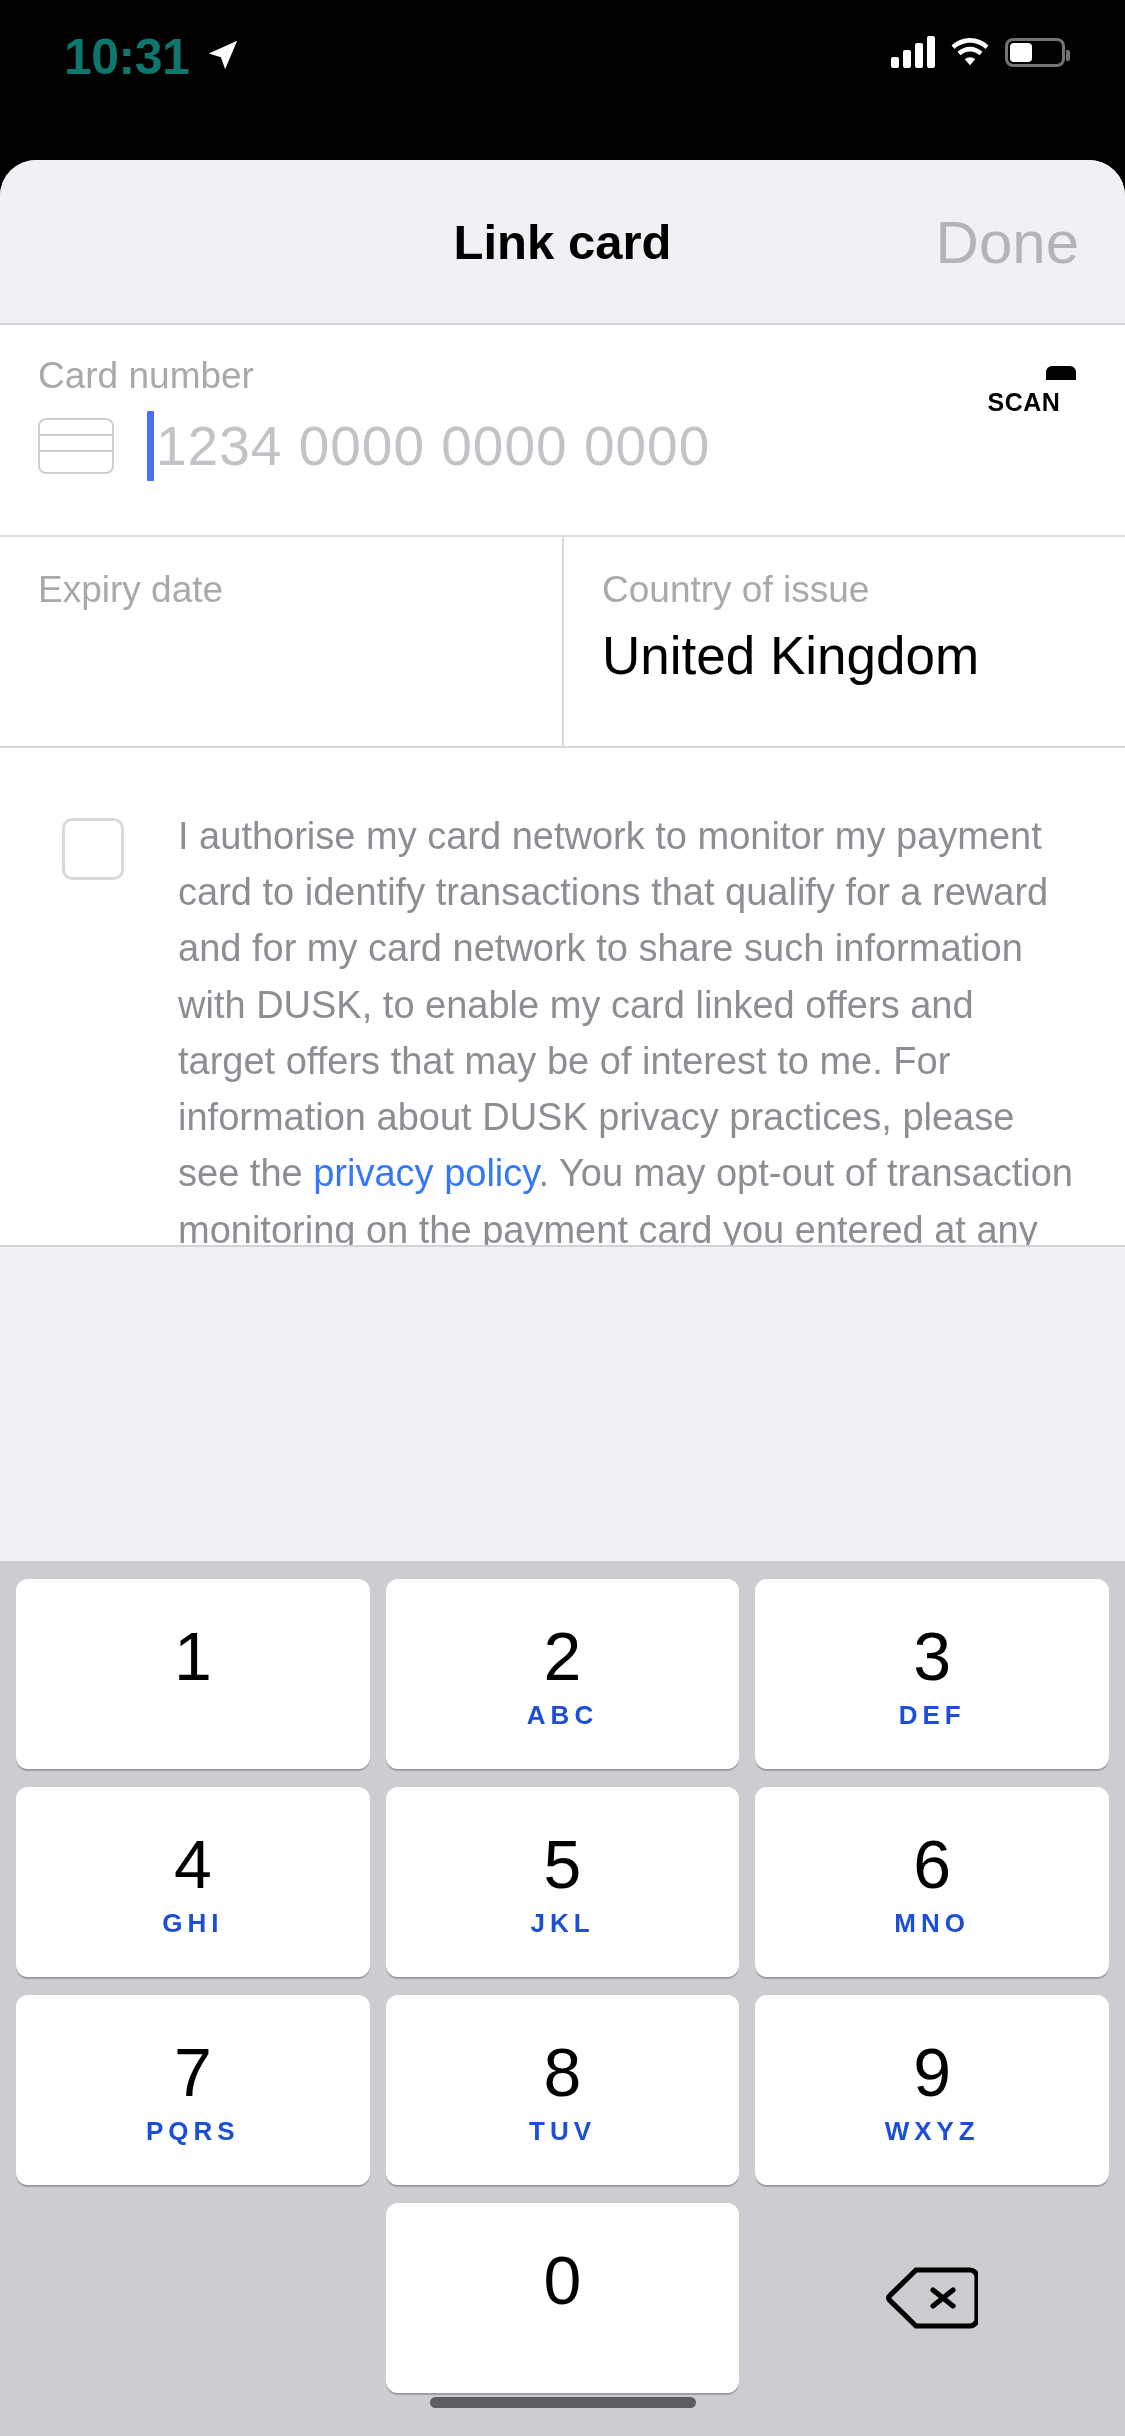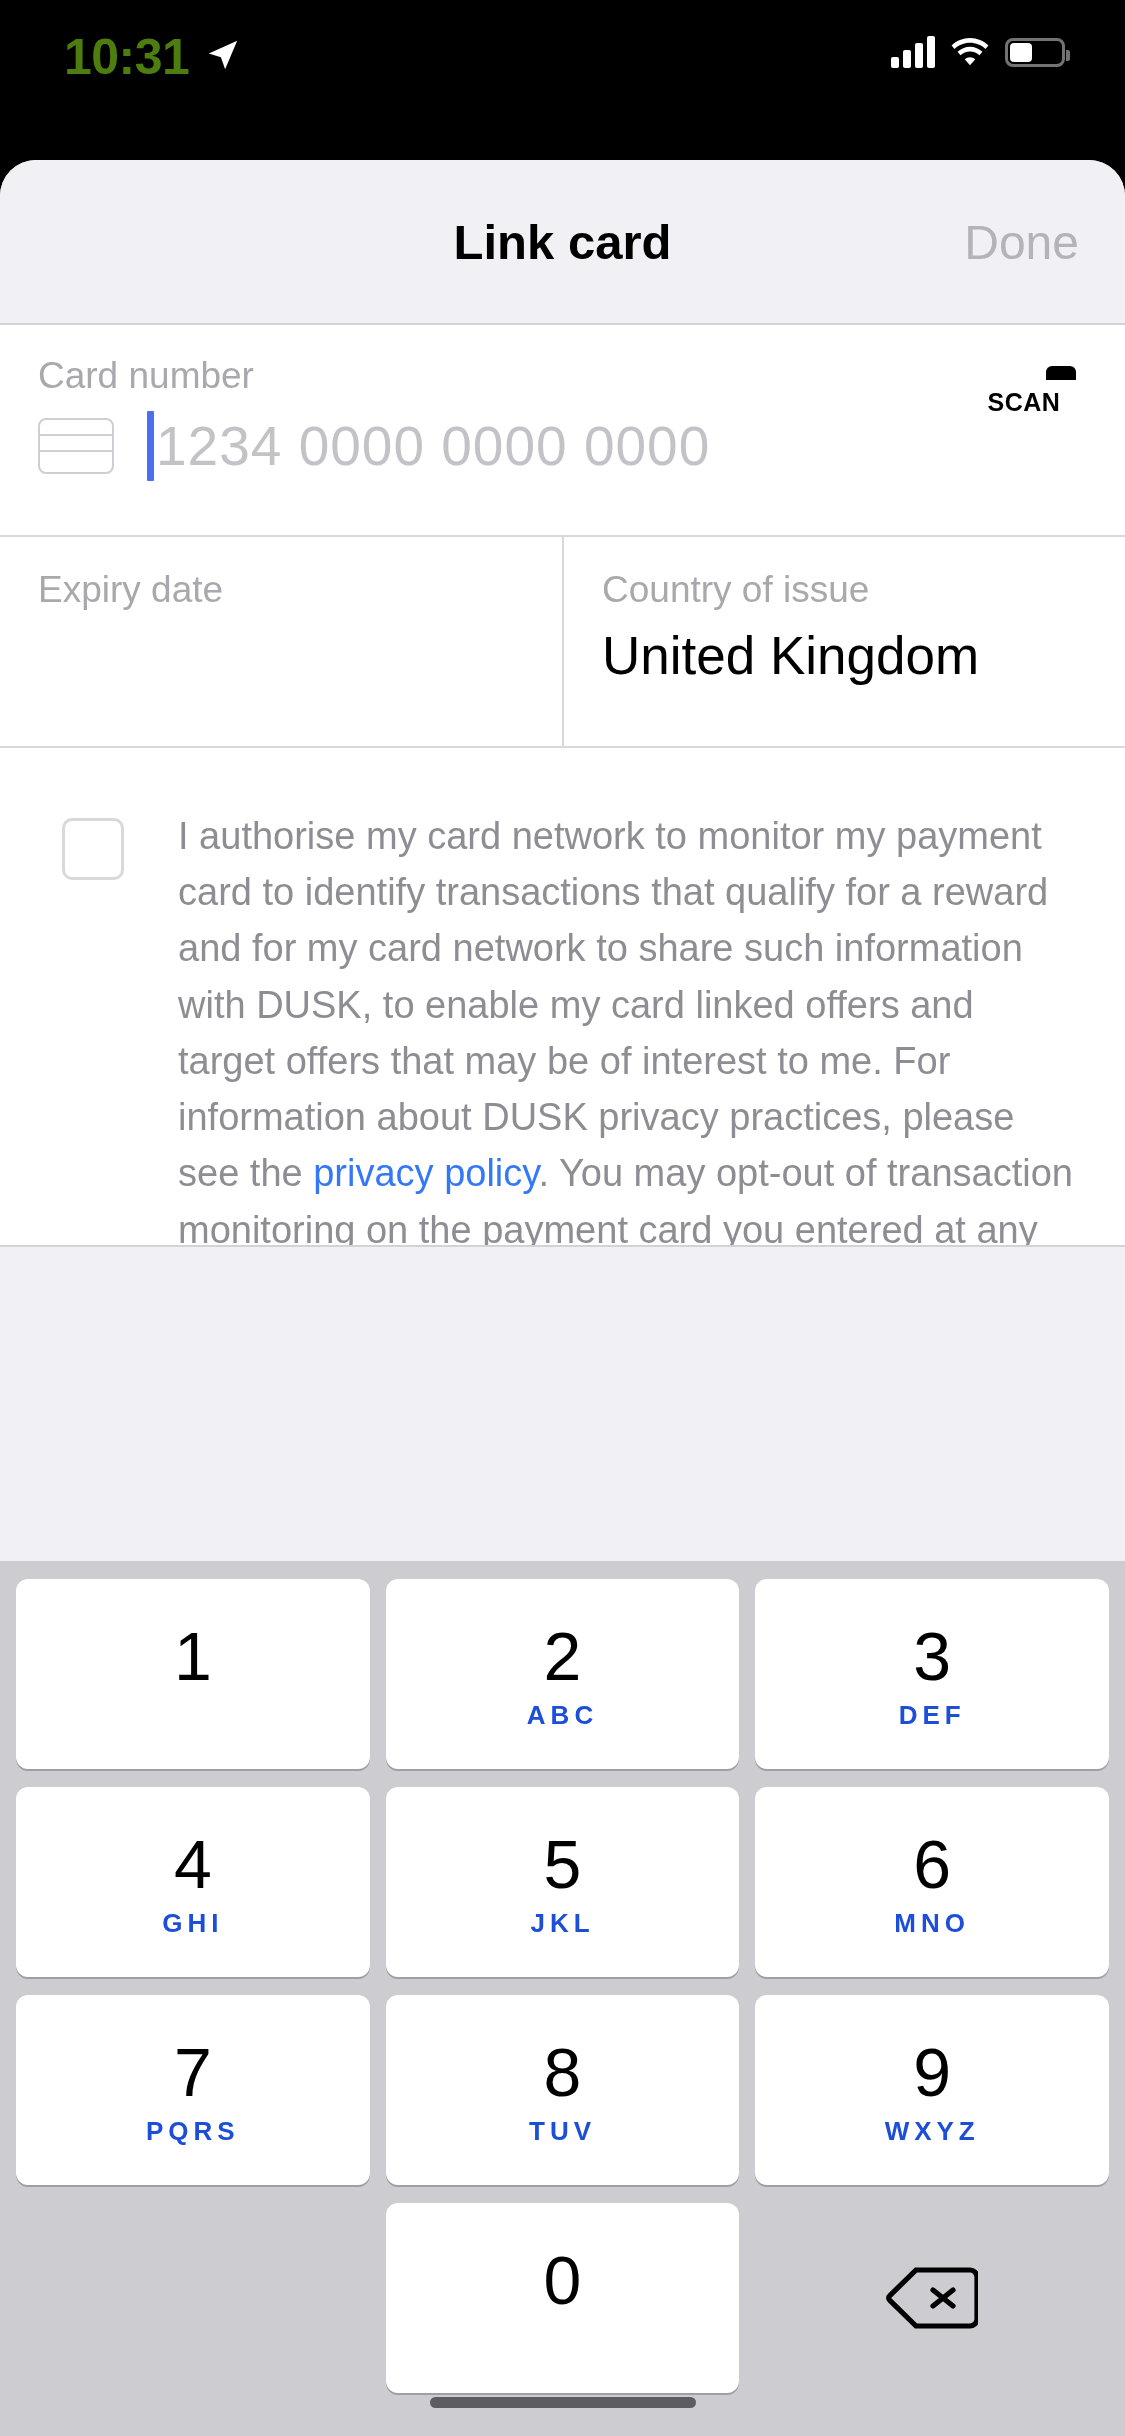--- a/index.html
+++ b/index.html
@@ -8,21 +8,21 @@
     background:#000;
     font-family:"Liberation Sans", sans-serif;
     -webkit-font-smoothing:antialiased;
     overflow:hidden;
   }
   #screen { position:relative; width:1125px; height:2436px; background:#000; }
 
   
   .status-bar {
     position:absolute; top:0; left:0; width:1125px; height:164px;
-    background:#000; color:#4d7c0f;
+    background:#000; color:#0f766e;
   }
   .status-time {
     position:absolute; left:64px; top:28px;
     font-size:50px; font-weight:600; letter-spacing:-0.5px;
   }
   .loc-arrow { position:absolute; left:206px; top:38px; width:34px; height:34px; }
   .status-right { position:absolute; right:60px; top:36px; display:flex; align-items:center; gap:16px; }
   .sig-bars { display:flex; align-items:flex-end; gap:4px; height:32px; }
   .sig-bars i { display:block; width:8px; background:#fff; border-radius:2px; }
   .sig-bars i:nth-child(1){ height:11px; }
@@ -55,21 +55,21 @@
   .nav-cancel {
     position:absolute; left:46px; top:0; height:165px; line-height:165px;
     font-size:50px; color:#3478f6;
   }
   .nav-title {
     position:absolute; left:0; right:0; top:0; height:165px; line-height:165px;
     text-align:center; font-size:49px; font-weight:bold; color:#000;
   }
   .nav-done {
     position:absolute; right:46px; top:0; height:165px; line-height:165px;
-    font-size:48px; color:#b4b3b8;
+    font-size:60px; color:#b4b3b8;
   }
 
   
   .card-row {
     position:relative; height:212px; background:#fff;
     border-bottom:2px solid #d9d8dd;
   }
   .field-label {
     position:absolute; left:38px; top:30px;
     font-size:37px; color:#a9a8ad;

